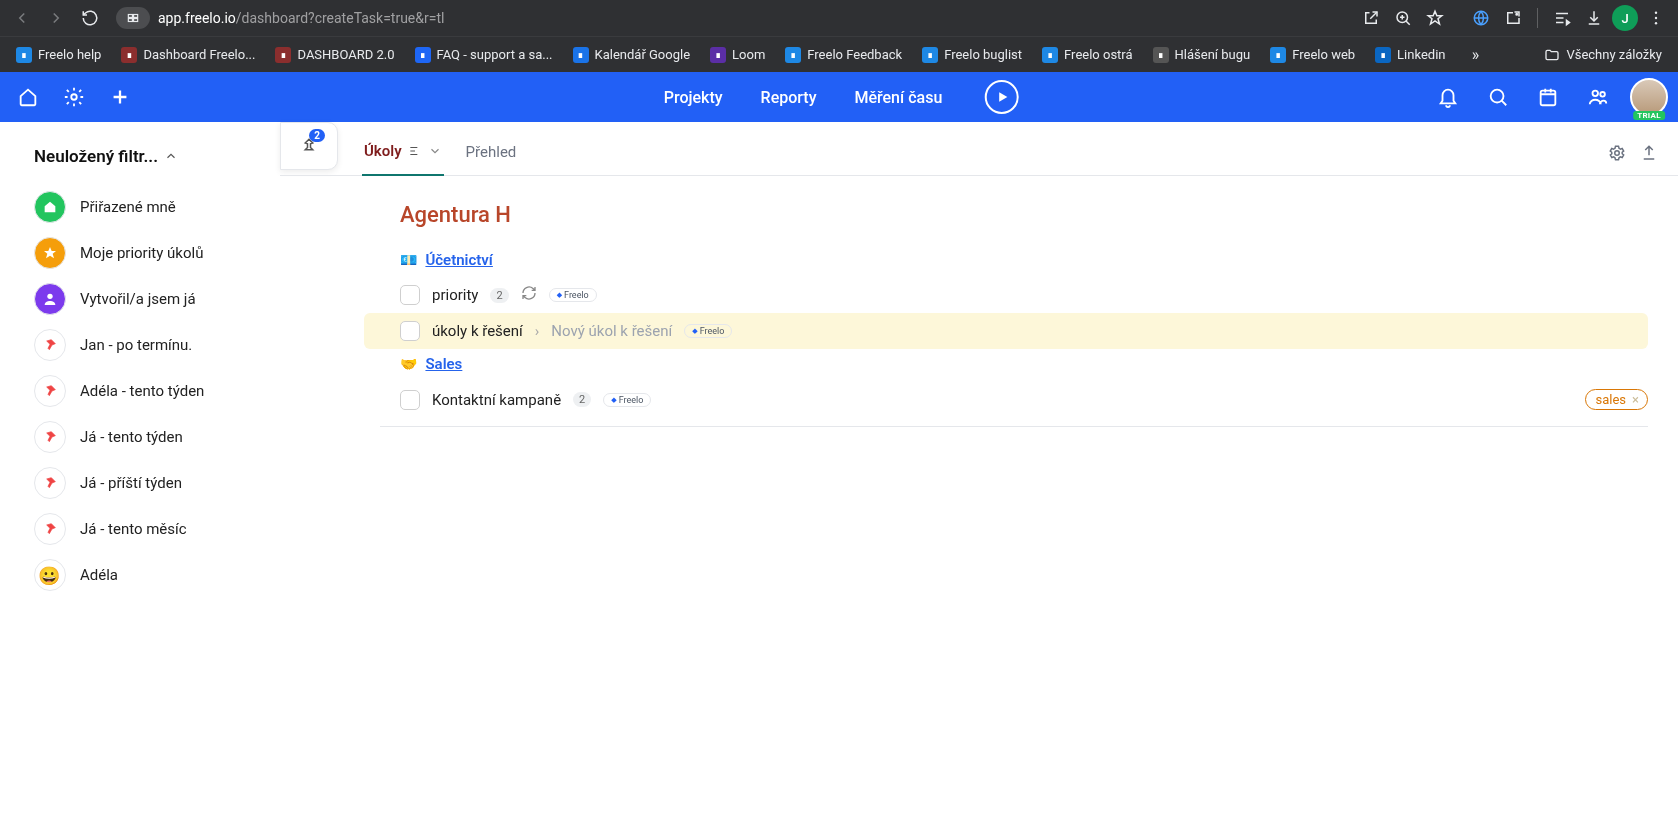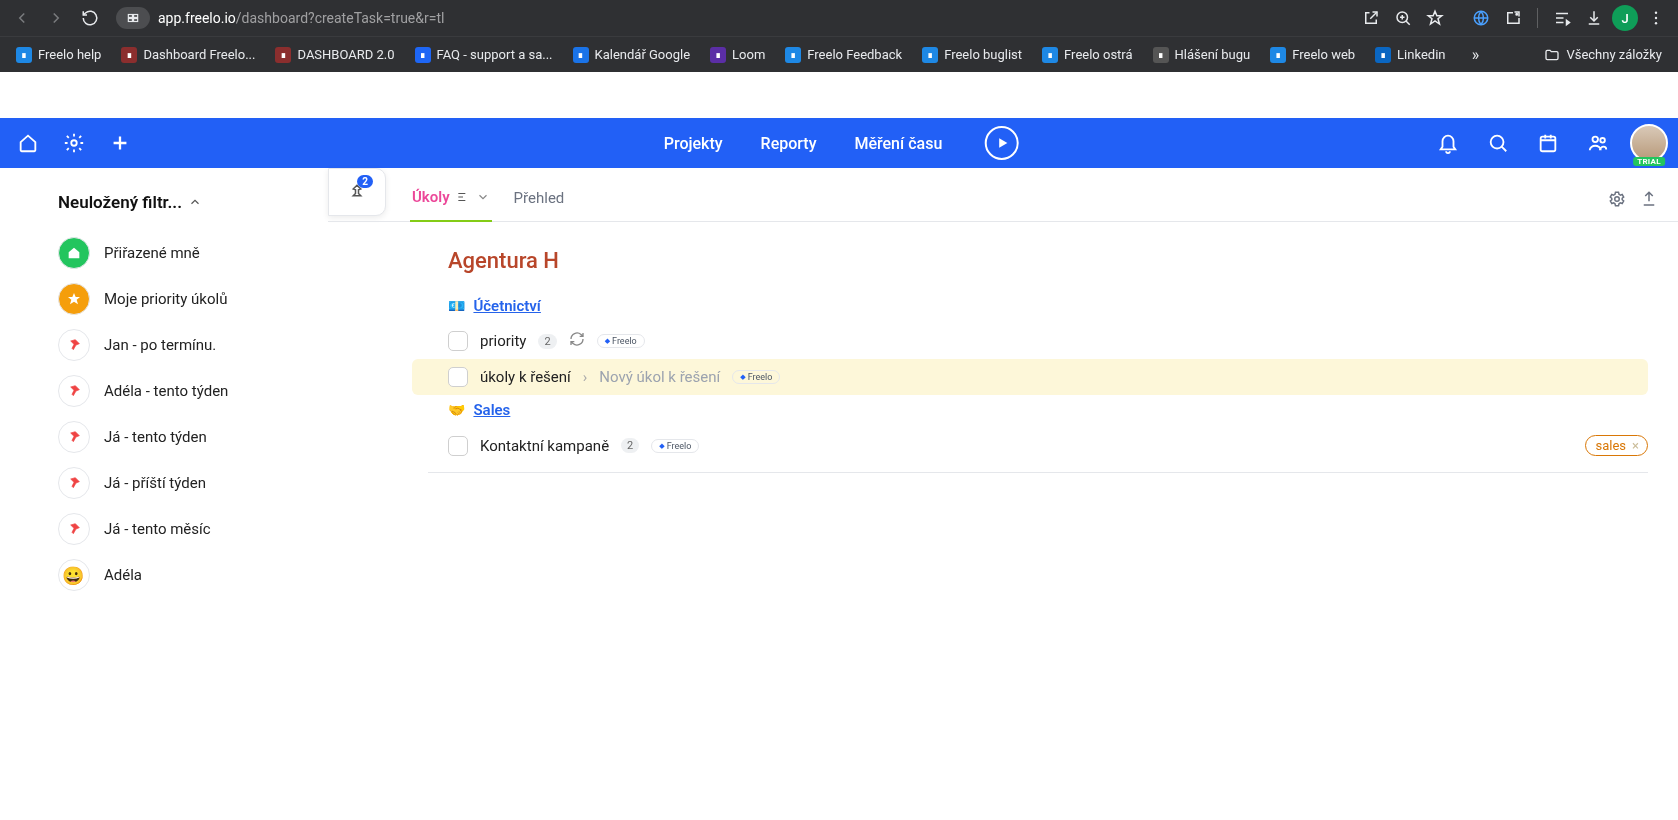--- a/index.html
+++ b/index.html
@@ -31,50 +31,50 @@
   .chrome-right .sep { width:1px; height:20px; background:#5f6062; margin:0 6px; }
   .profile-dot { width:26px; height:26px; border-radius:50%; background:#0f9d58; color:#fff; display:flex; align-items:center; justify-content:center; font-size:13px; font-weight:500; }
 
   .chrome-bookmarks { height:36px; background:var(--chrome-bg); display:flex; align-items:center; padding:0 8px; gap:4px; border-top:1px solid #3a3b3e; }
   .bm { display:flex; align-items:center; gap:6px; padding:4px 8px; color:#e8eaed; font-size:13px; border-radius:4px; white-space:nowrap; }
   .bm-icon { width:16px; height:16px; border-radius:3px; display:flex; align-items:center; justify-content:center; font-size:10px; color:#fff; flex-shrink:0;}
   .bm-more { margin-left:4px; color:#e8eaed; width:28px; display:flex; justify-content:center;}
   .bm-folders { margin-left:auto; display:flex; align-items:flex-start; gap:6px; color:#e8eaed; font-size:13px; padding:4px 8px;}
 
   
-  .app-bar { height:50px; background:var(--blue); display:flex; align-items:center; color:#fff; padding:0 10px;margin-top:46px; }
+  .app-bar { height:50px; background:var(--blue); display:flex; align-items:center; color:#fff; padding:0 10px; }
   .app-bar .left { display:flex; align-items:center; gap:10px; }
   .app-icn { width:36px; height:36px; display:flex; align-items:center; justify-content:center; border-radius:6px; }
   .app-icn svg { width:22px; height:22px; }
   .app-center { position:absolute; left:50%; transform:translateX(-50%); display:flex; align-items:center; gap:30px; font-size:16px; font-weight:500; }
   .app-center .item { padding:6px 4px; }
   .play-wrap { width:34px; height:34px; border:2px solid #fff; border-radius:50%; display:flex; align-items:center; justify-content:center; margin-left:8px; }
   .play-wrap svg { width:14px; height:14px; fill:#fff; margin-left:2px; }
   .app-right { margin-left:auto; display:flex; align-items:center; gap:14px; }
   .avatar { width:38px; height:38px; border-radius:50%; background:#ddd center/cover; position:relative; border:2px solid #fff; }
   .avatar-badge { position:absolute; bottom:-6px; left:50%; transform:translateX(-50%); background:#22c55e; color:#fff; font-size:8px; font-weight:700; padding:0 4px; border-radius:3px; letter-spacing:.3px;}
 
   
   .body-row { display:flex; height:calc(820px - 36px - 36px - 50px); }
-  .sidebar { width:280px; padding:20px 10px 0 4px;margin-left:48px; }
+  .sidebar { width:280px; padding:20px 10px 0 28px; }
   .filter-hdr { display:flex; align-items:center; gap:6px; font-size:17px; font-weight:600; color:#111; padding:4px 6px 18px; }
   .filter-hdr svg { width:14px; height:14px; }
   .sb-item { display:flex; align-items:center; gap:14px; padding:7px 6px; font-size:15px; color:#222; border-radius:6px; }
   .sb-icn { width:32px; height:32px; border-radius:50%; display:flex; align-items:center; justify-content:center; color:#fff; flex-shrink:0; border:1px solid #e5e7eb; }
   .sb-icn svg { width:16px; height:16px; }
 
   
   .content { flex:1; position:relative; }
   .pin-card { position:absolute; left:0; top:0; width:58px; height:48px; background:#fff; border:1px solid var(--border); border-radius:0 10px 10px 0; box-shadow:0 2px 6px rgba(0,0,0,.08); display:flex; align-items:center; justify-content:center; }
   .pin-card .badge { position:absolute; top:6px; right:12px; background:var(--blue); color:#fff; font-size:10px; font-weight:700; border-radius:10px; padding:1px 5px; }
   .pin-card svg { width:18px; height:18px; stroke:#555; }
 
   .tabs-row { display:flex; align-items:center; gap:20px; padding:12px 20px 0 82px; border-bottom:1px solid var(--border); position:relative; }
   .tab { display:flex; align-items:center; gap:6px; padding:8px 2px 14px; font-size:15px; color:#6b7280; }
-  .tab.active { color:#ec4899; font-weight:600; border-bottom:2px solid #84cc16; margin-bottom:-1px; }
+  .tab.active { color:#7f1d1d; font-weight:600; border-bottom:2px solid #0f766e; margin-bottom:-1px; }
   .tab svg { width:14px; height:14px; }
   .tabs-right { margin-left:auto; display:flex; align-items:center; gap:14px; color:#6b7280; }
   .tabs-right svg { width:18px; height:18px; }
 
   .project-title { font-size:22px; color:#b8462a; font-weight:500; padding:26px 0 18px 120px; }
 
   .section-hdr { display:flex; align-items:center; gap:8px; padding:6px 0 8px 120px; font-size:15px; font-weight:600; }
   .section-hdr a { color:#2563eb; text-decoration:underline; }
   .sec-emoji { font-size:14px; }
 
@@ -325,20 +325,29 @@
         </div>
         <div class="sb-item">
           <div class="sb-icn" style="background:#f59e0b">
             <svg viewBox="0 0 24 24" fill="#fff">
               <path d="M12 3l2.5 6H21l-5 4 2 7-6-4-6 4 2-7-5-4h6.5z"></path>
             </svg>
           </div>
           <span>Moje priority úkolů</span>
         </div>
         <div class="sb-item">
+          <div class="sb-icn" style="background:#7c3aed">
+            <svg viewBox="0 0 24 24" fill="#fff">
+              <circle cx="12" cy="8" r="4"></circle>
+              <path d="M4 21c0-4 4-6 8-6s8 2 8 6z"></path>
+            </svg>
+          </div>
+          <span>Vytvořil/a jsem já</span>
+        </div>
+        <div class="sb-item">
           <div class="sb-icn" style="background:#ffffff">
             <svg viewBox="0 0 24 24" fill="#ef4444" stroke="#ef4444">
               <path d="M14 4l6 6-5 2-4 7-2-2 3-6-5-5z"></path>
             </svg>
           </div>
           <span>Jan - po termínu.</span>
         </div>
         <div class="sb-item">
           <div class="sb-icn" style="background:#ffffff">
             <svg viewBox="0 0 24 24" fill="#ef4444" stroke="#ef4444">

